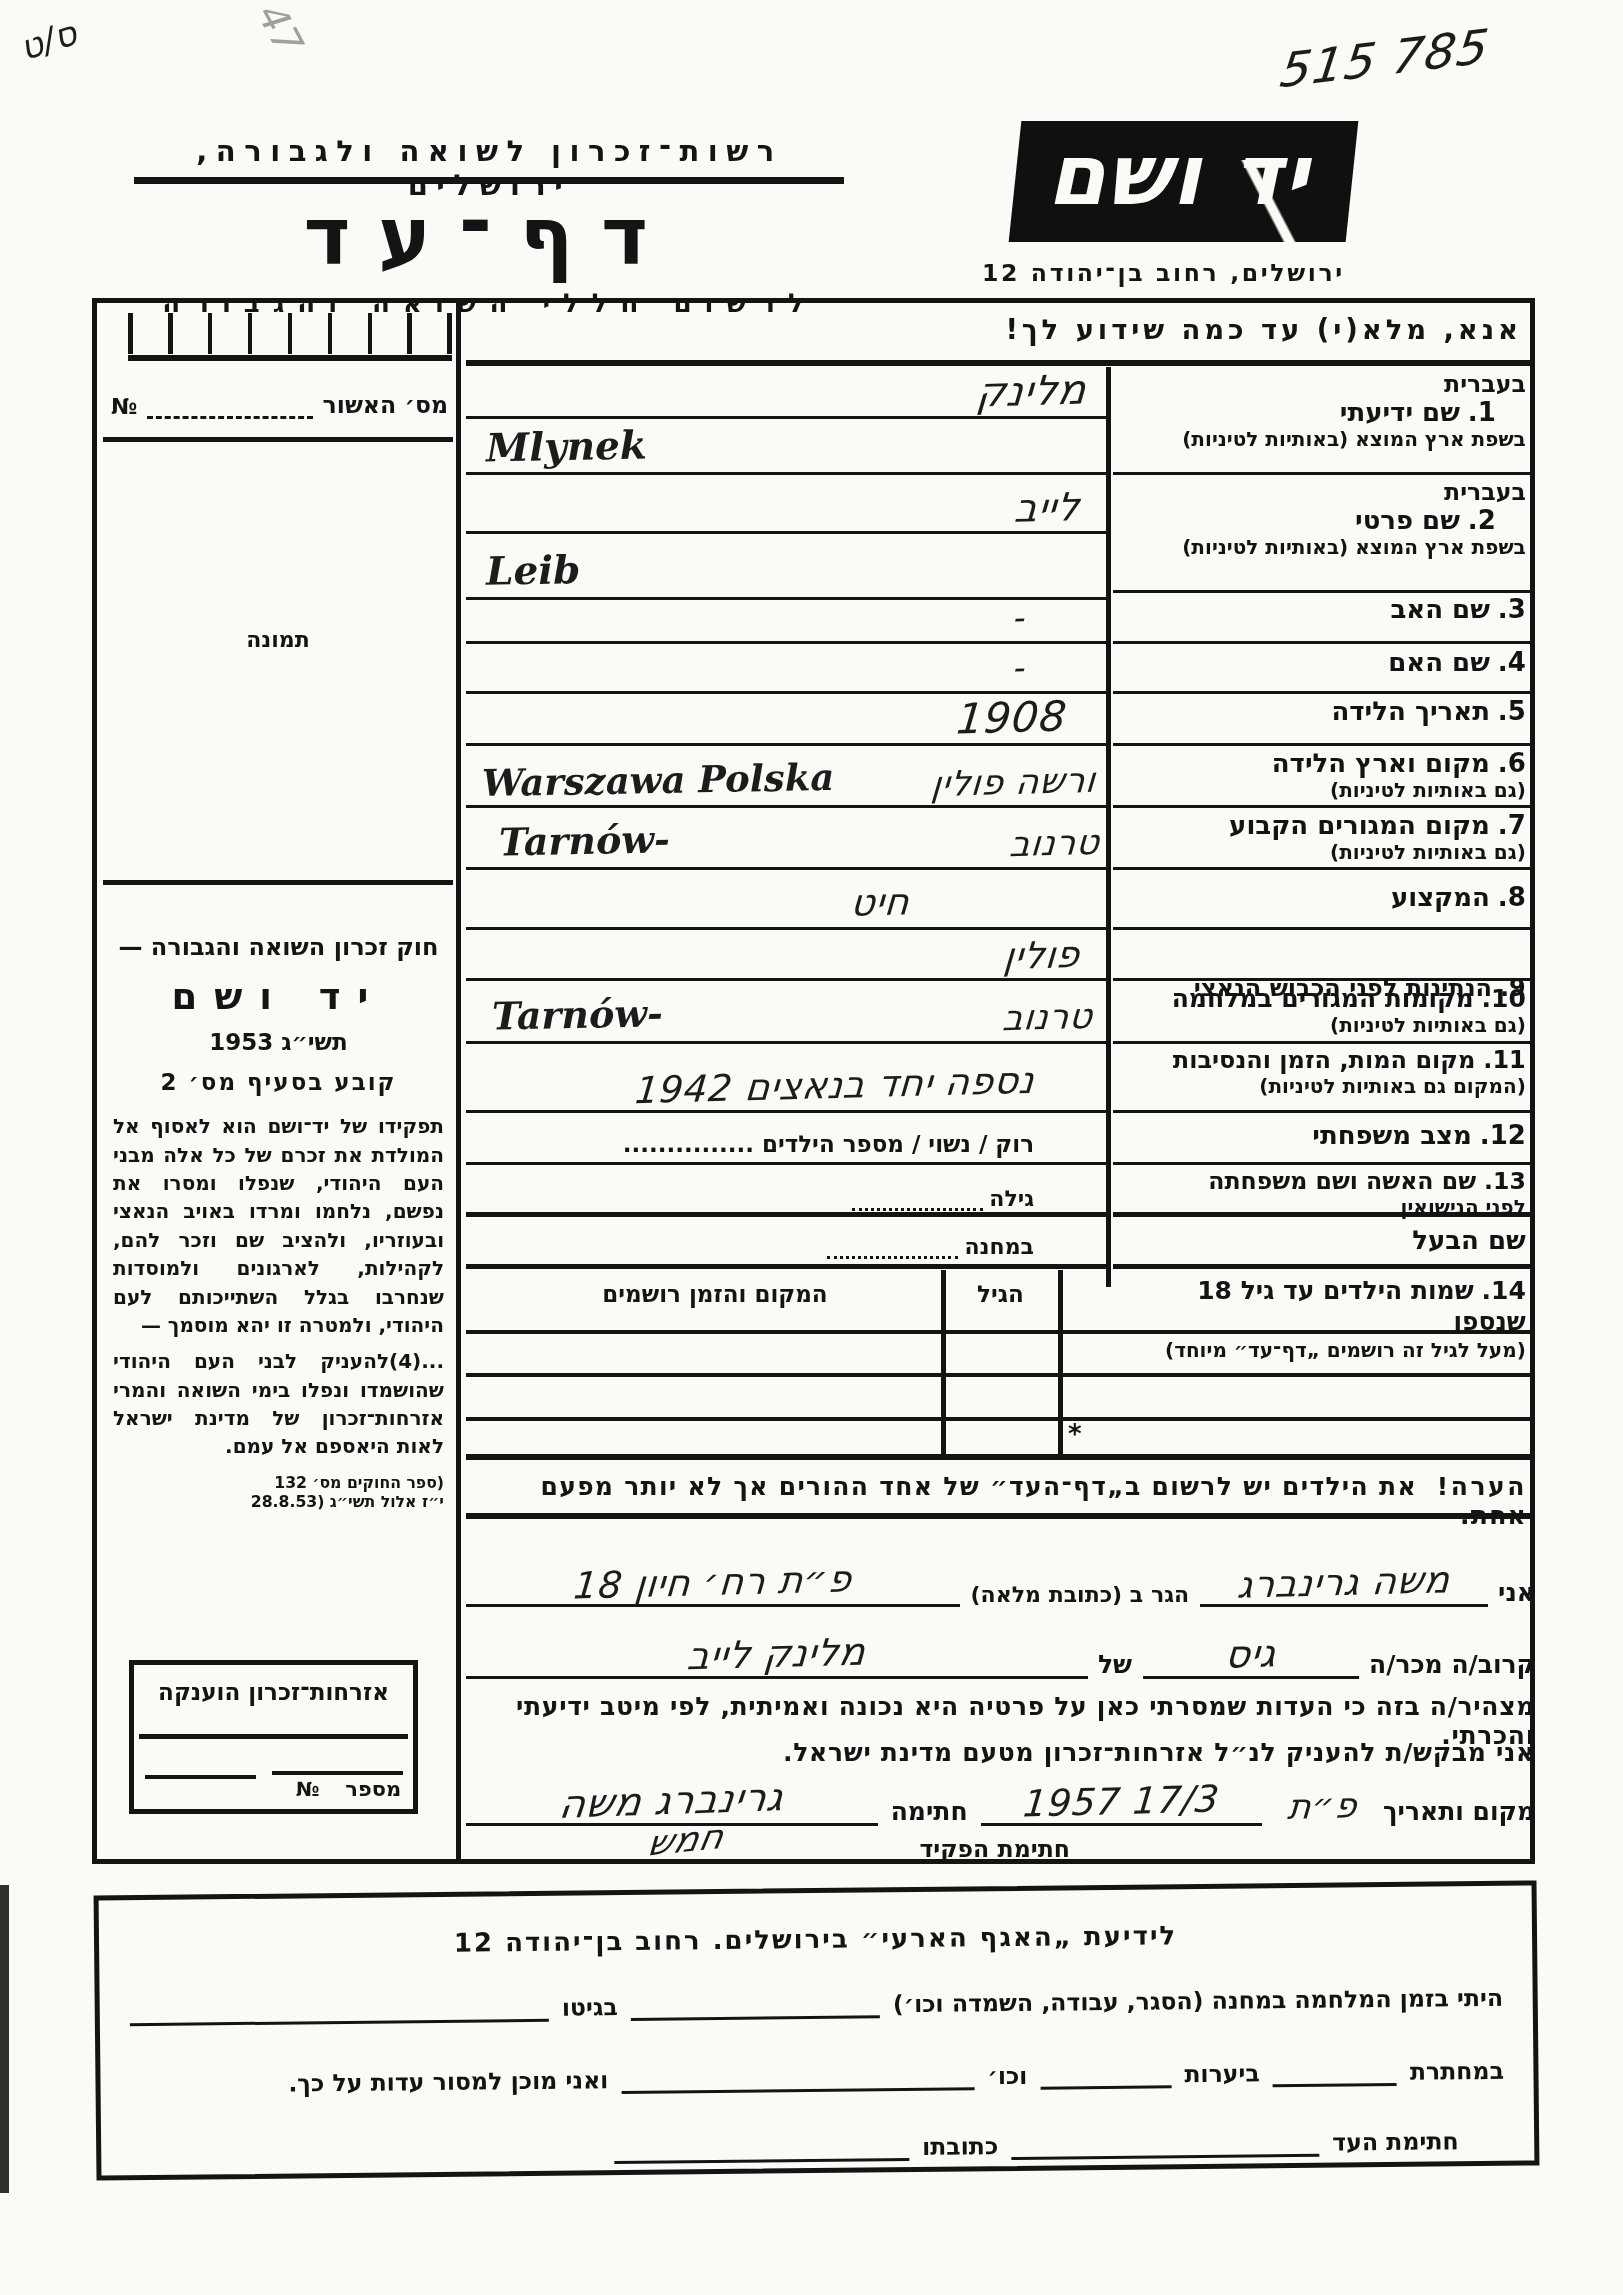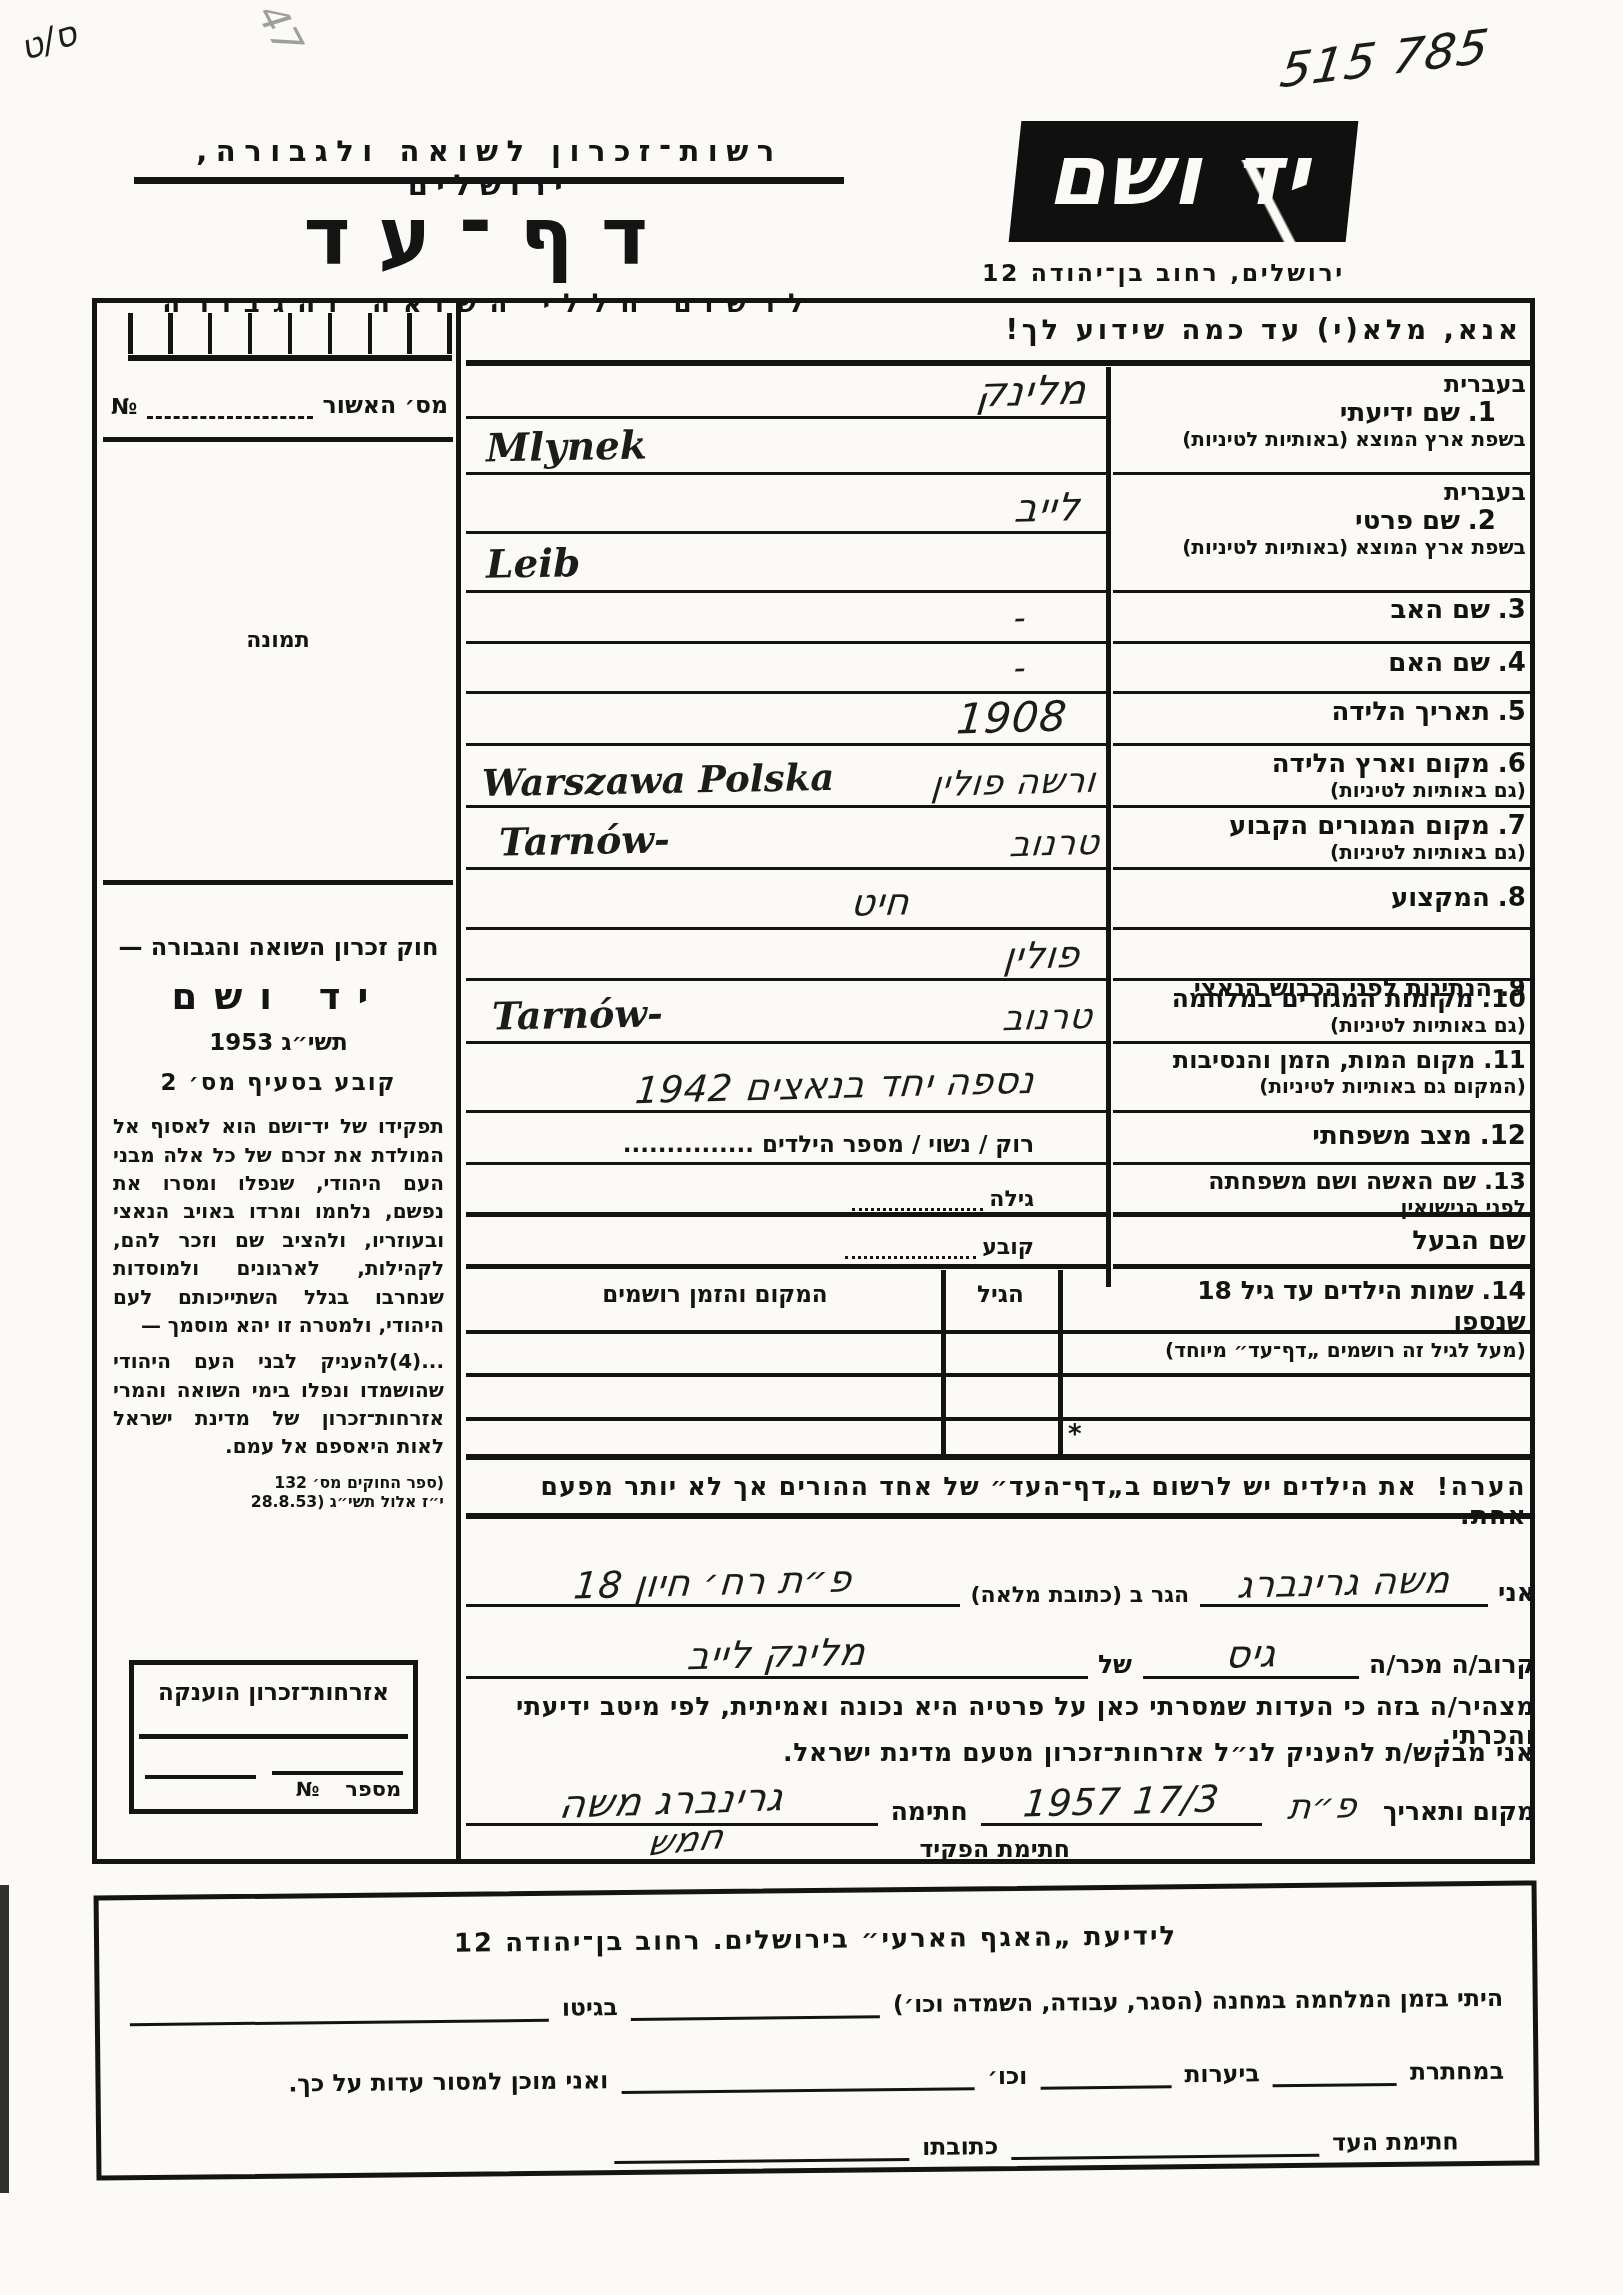--- a/index.html
+++ b/index.html
@@ -126,21 +126,21 @@
   <div class="row" style="top:475px;height:118px;">
     <div class="cl">
       <div class="pre">בעברית</div>
       <div class="lbl" style="padding-right:30px;"><span class="fnum">2.</span><span>שם פרטי</span></div>
       <div class="sub">בשפת ארץ המוצא (באותיות לטיניות)</div>
     </div>
     <div class="cf" style="border-bottom:none;">
       <div class="subline" style="top:0;height:59px;">
         <span class="hw" style="position:absolute;right:26px;bottom:1.3px;font-size:39px;">לייב</span>
       </div>
-      <div class="subline" style="top:59px;height:59px;text-decoration:underline;">
+      <div class="subline" style="top:59px;height:66px;text-decoration:underline;">
         <span class="hwl" style="position:absolute;left:19.6px;bottom:3.9px;font-size:39px;">Leib</span>
       </div>
     </div>
   </div>
 
   <div class="row" style="top:592px;height:52px;">
     <div class="cl">
         <div class="lbl"><span class="fnum">3.</span><span>שם האב</span></div>
       </div>
     <div class="cf">
@@ -248,21 +248,21 @@
       </span>
     </div>
   </div>
 
   <div class="row" style="top:1217px;height:52px;">
     <div class="cl" style="border-bottom-width:5.9px;">
       <div class="lbl" style="margin-top:6.5px;">שם הבעל</div>
     </div>
     <div class="cf rtl" style="border-bottom-width:5.9px;">
       <span style="position:absolute;right:72px;bottom:5.2px;direction:rtl;display:flex;align-items:flex-end;gap:6.5px;">
-        <span class="print" style="font-size:22px;">קובע</span>
+        <span class="print" style="font-size:22px;">במחנה</span>
         <span class="dots" style="width:131px;"></span>
       </span>
     </div>
   </div>
 
   <div class="row" style="top:1270px;height:190px;border-bottom:6.5px solid #141414;box-sizing:border-box;">
     <div class="vline" style="left:475px;top:0;height:100%;"></div>
     <div class="vline" style="left:592px;top:0;height:100%;"></div>
     <div class="rule" style="left:0;top:60px;width:100%;height:3.9px;"></div>
     <div class="rule" style="left:0;top:103px;width:100%;height:3.9px;"></div>

